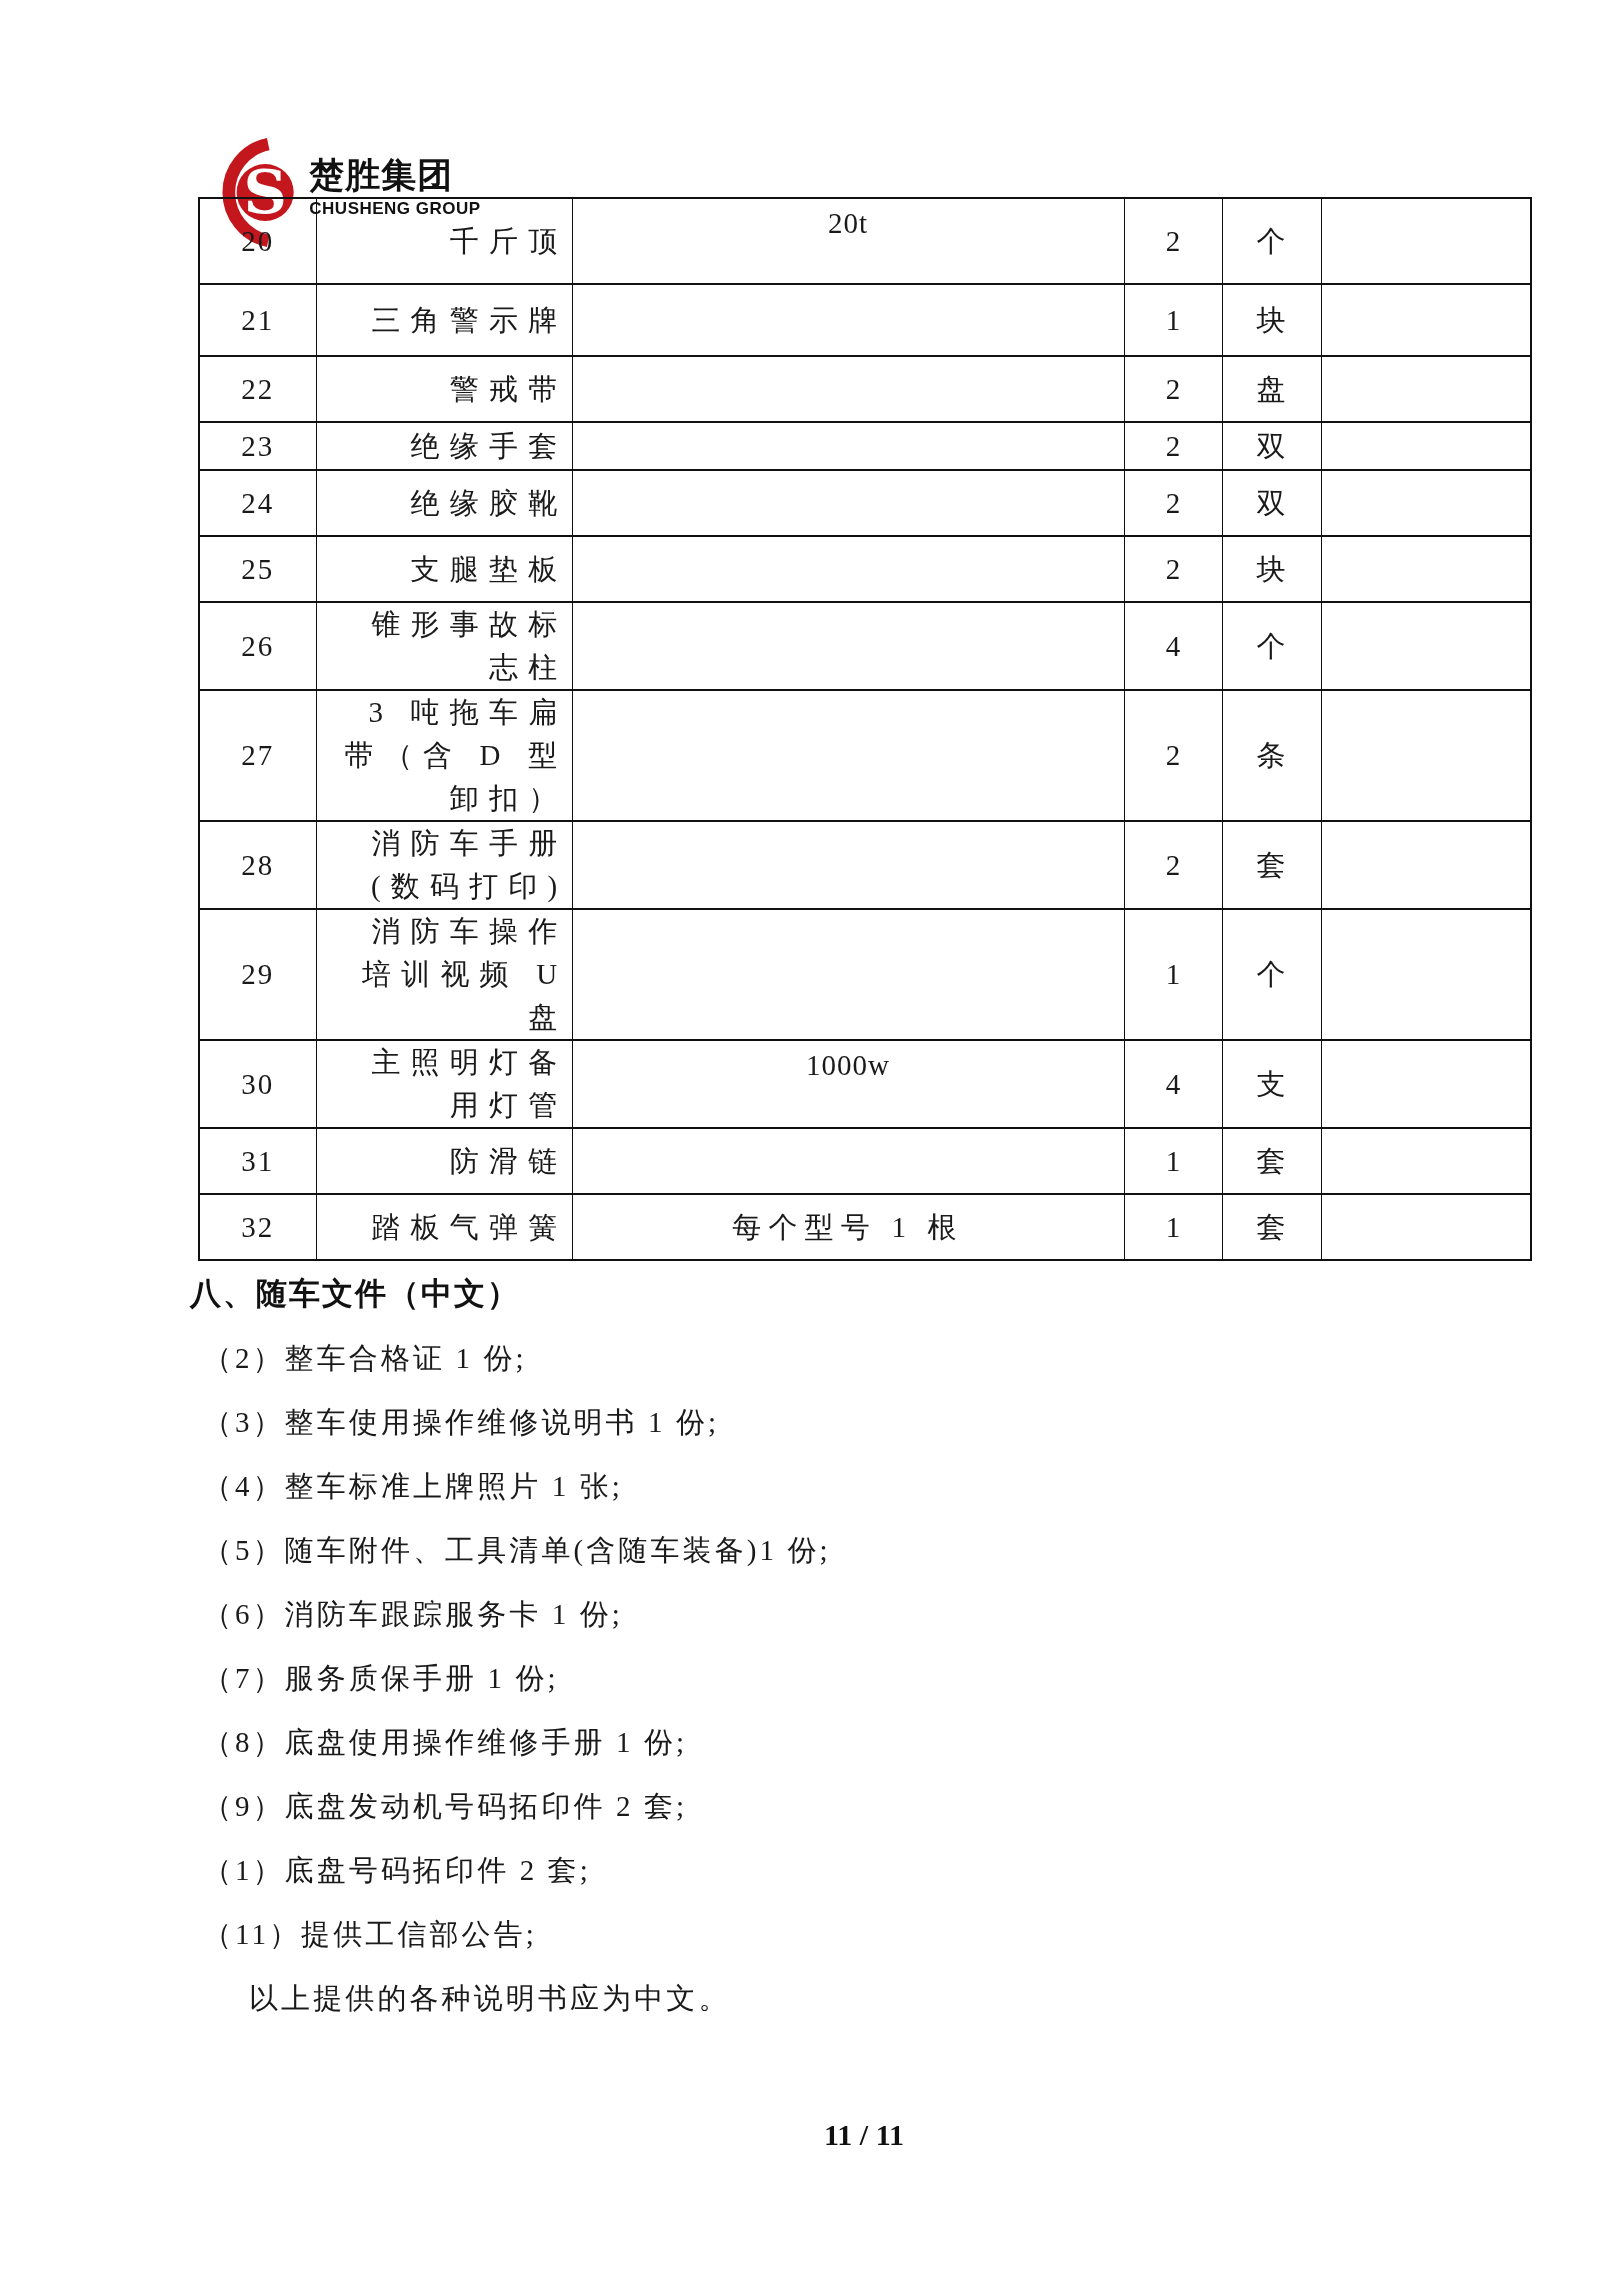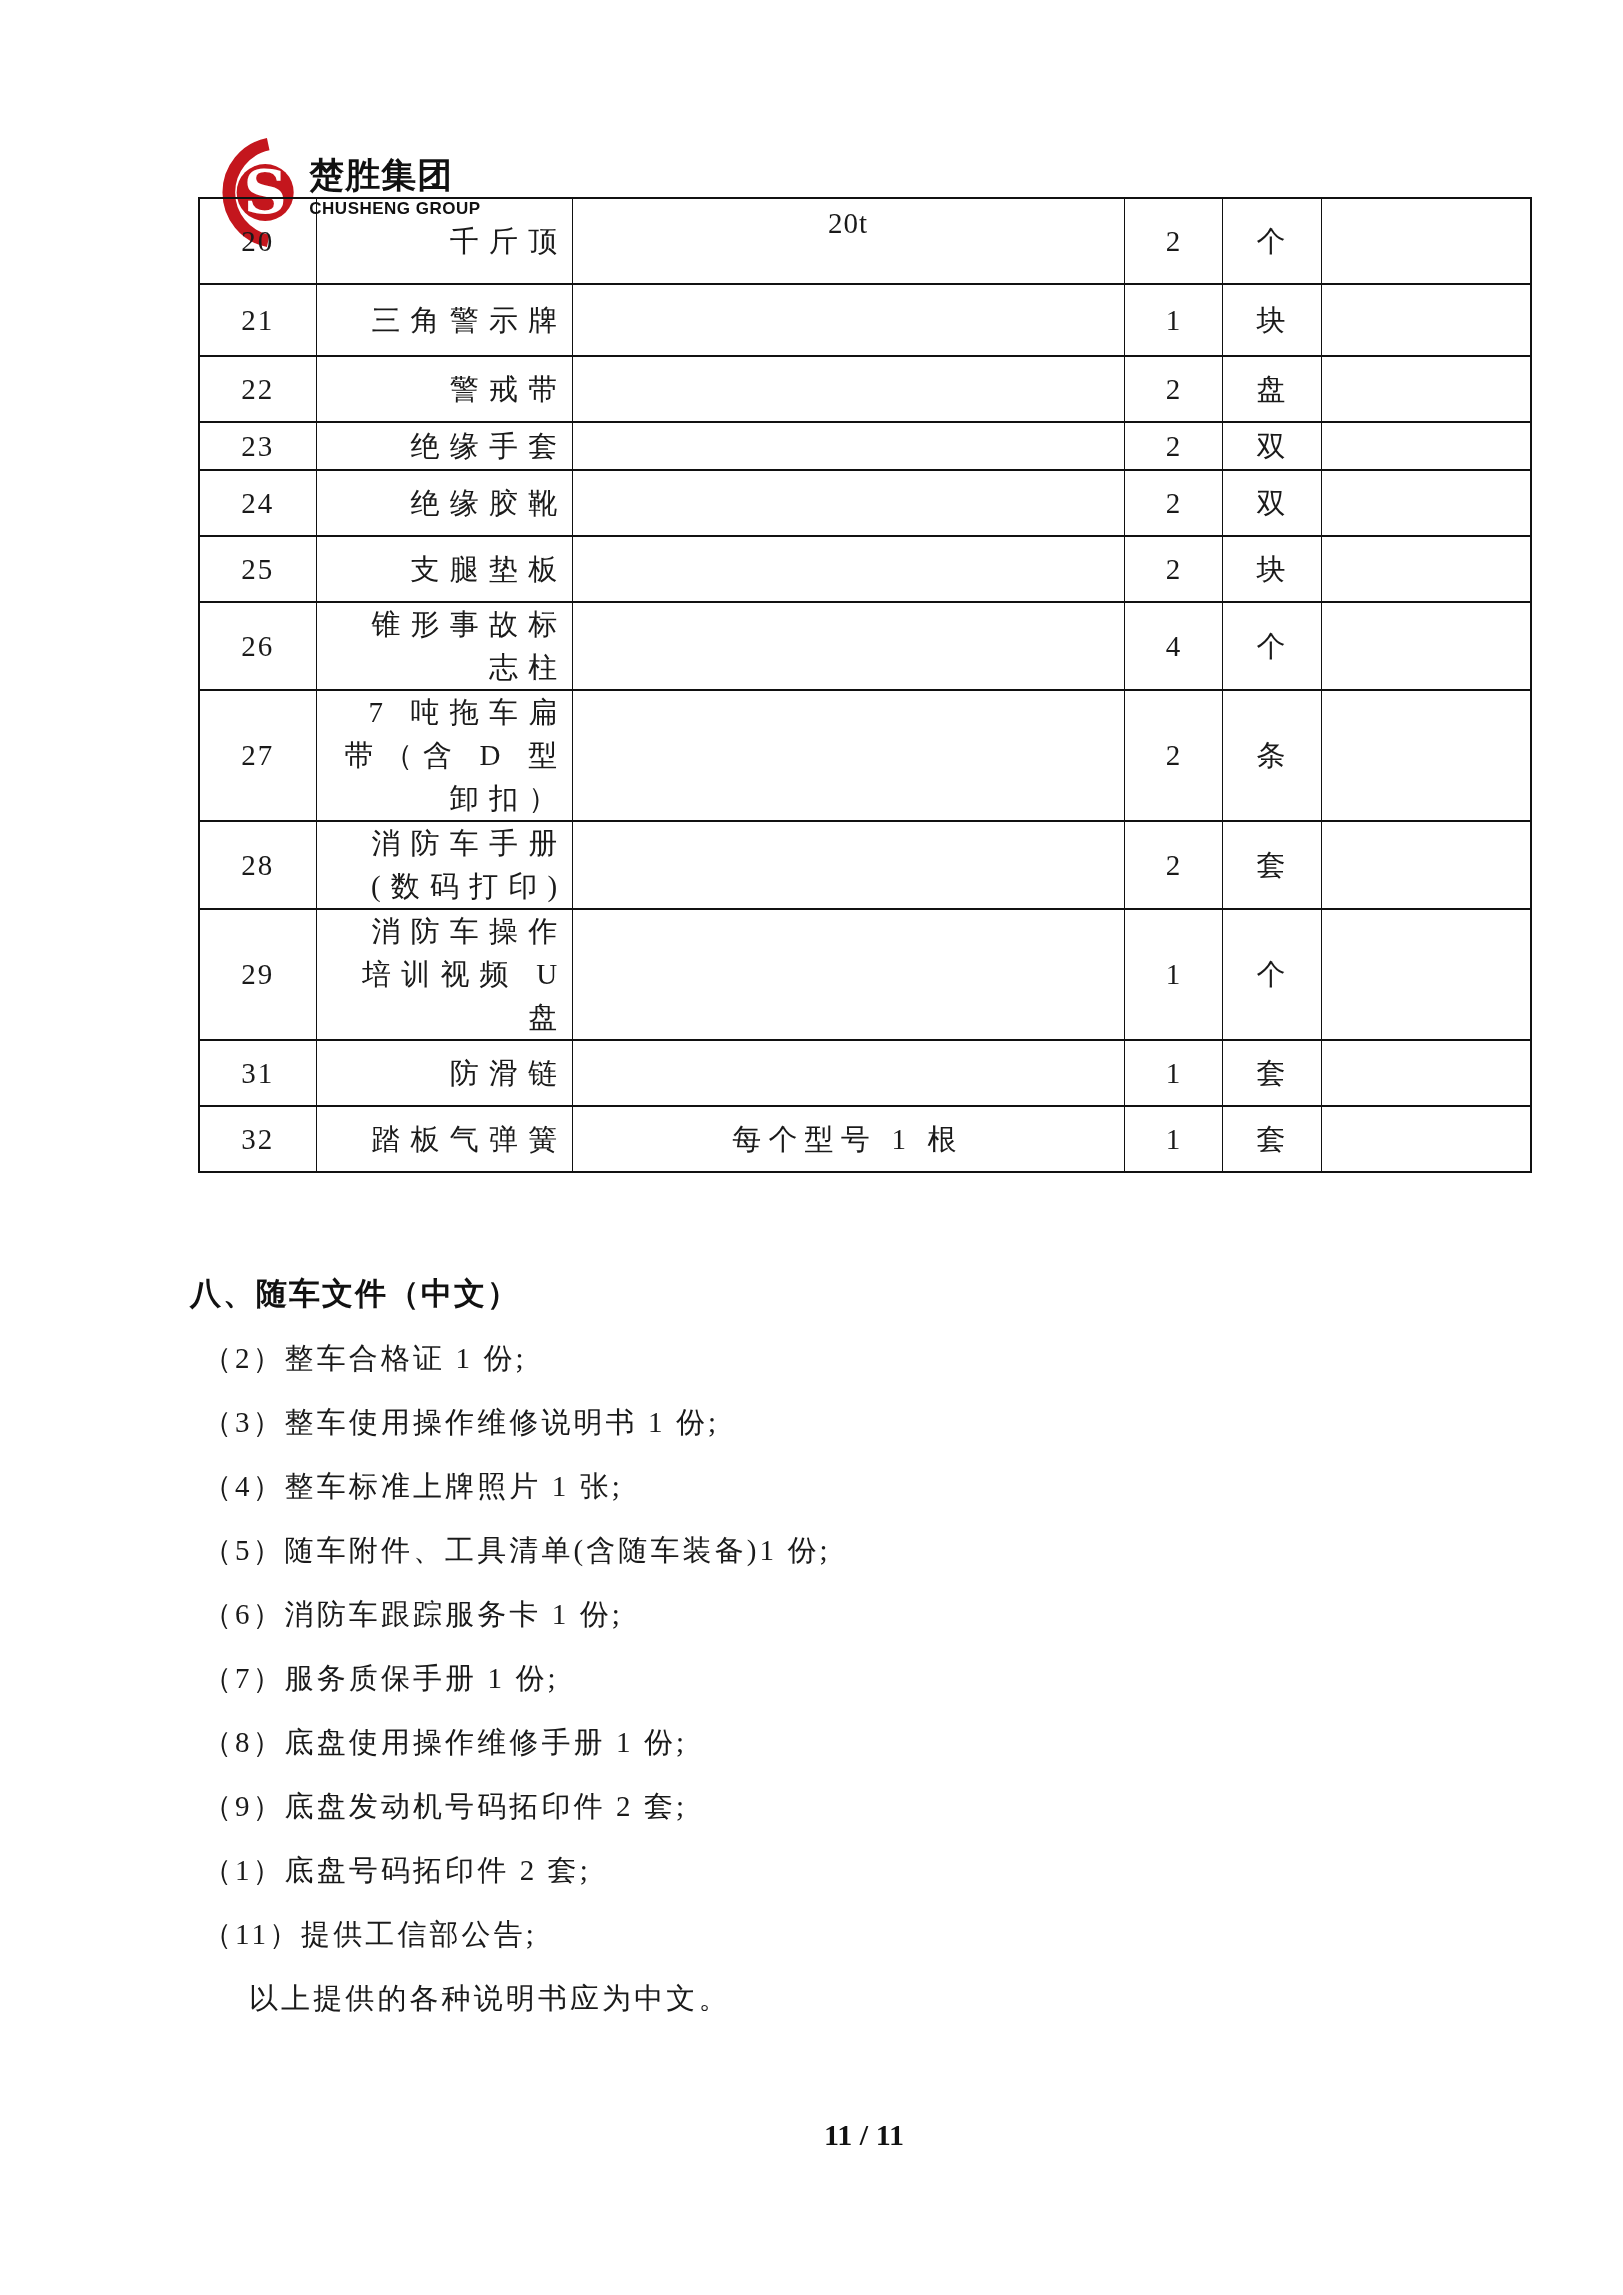--- a/index.html
+++ b/index.html
@@ -124,21 +124,21 @@
           <td class="cell-no">26</td>
           <td class="cell-name">锥形事故标
 志柱</td>
           <td class="cell-spec"></td>
           <td class="cell-qty">4</td>
           <td class="cell-unit">个</td>
           <td class="cell-remark"></td>
         </tr>
         <tr style="height: 129px;">
           <td class="cell-no">27</td>
-          <td class="cell-name">7 吨拖车扁
+          <td class="cell-name">3 吨拖车扁
 带（含 D 型
 卸扣）</td>
           <td class="cell-spec"></td>
           <td class="cell-qty">2</td>
           <td class="cell-unit">条</td>
           <td class="cell-remark"></td>
         </tr>
         <tr style="height: 86px;">
           <td class="cell-no">28</td>
           <td class="cell-name">消防车手册
@@ -149,20 +149,29 @@
           <td class="cell-remark"></td>
         </tr>
         <tr style="height: 129px;">
           <td class="cell-no">29</td>
           <td class="cell-name">消防车操作
 培训视频 U
 盘</td>
           <td class="cell-spec"></td>
           <td class="cell-qty">1</td>
           <td class="cell-unit">个</td>
+          <td class="cell-remark"></td>
+        </tr>
+        <tr style="height: 86px;">
+          <td class="cell-no">30</td>
+          <td class="cell-name">主照明灯备
+用灯管</td>
+          <td class="cell-spec valign-top">1000w</td>
+          <td class="cell-qty">4</td>
+          <td class="cell-unit">支</td>
           <td class="cell-remark"></td>
         </tr>
         <tr style="height: 66px;">
           <td class="cell-no">31</td>
           <td class="cell-name">防滑链</td>
           <td class="cell-spec"></td>
           <td class="cell-qty">1</td>
           <td class="cell-unit">套</td>
           <td class="cell-remark"></td>
         </tr>

